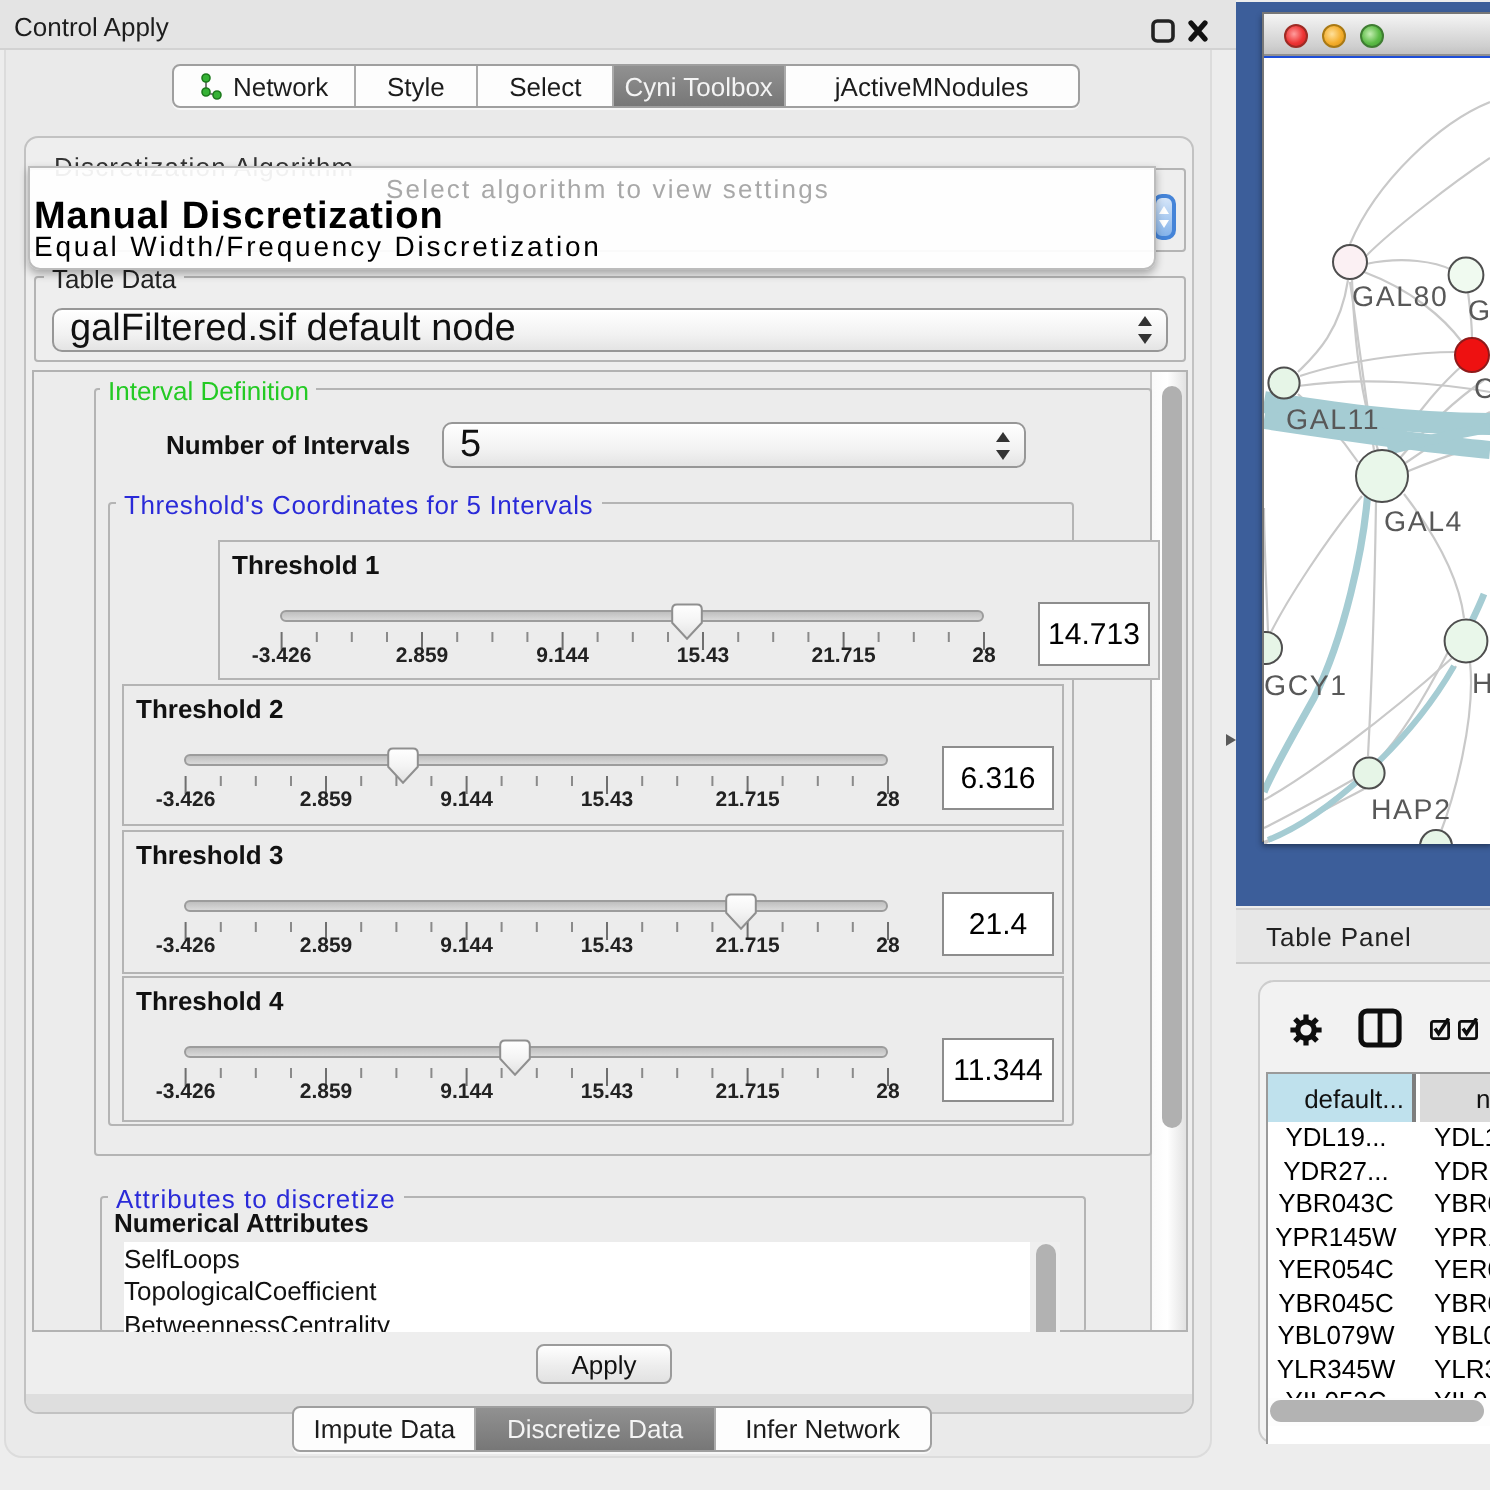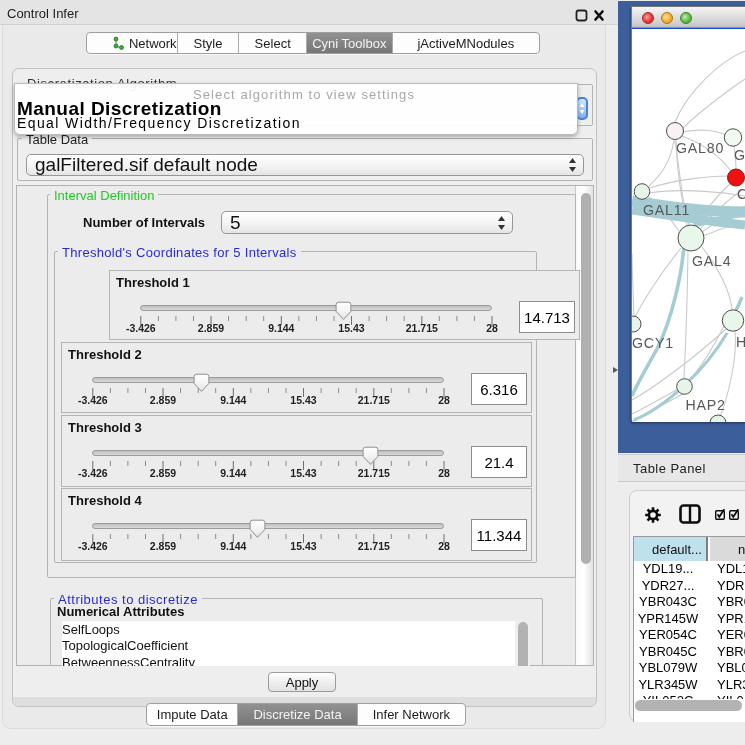--- a/index.html
+++ b/index.html
@@ -57,21 +57,21 @@
 
 #tpbar { left:618px; top:454px; width:127px; height:28px; background:#e7e7e7; border-top:1px solid #cfcfcf; border-bottom:1px solid #c9c9c9; }
 #tpbar .t { position:absolute; left:15px; top:6px; font-size:13px; color:#222; letter-spacing:0.45px; }
 #tablecard { left:629px; top:490px; width:130px; height:232px; background:#f2f2f2; border:1px solid #cdcdcd; border-radius:8px; }
 </style>
 </head>
 <body>
 <div id="app">
 
   <div class="abs" id="titlebar">
-      <span class="t">Control Infer</span>
+      <span class="t">Control Apply</span>
     </div>
   <div class="abs" id="dock"></div>
 
   <svg class="abs" style="left:575px;top:9px;" width="32" height="13" viewBox="0 0 32 13">
     <rect x="1.5" y="1.5" width="10" height="10" rx="2.2" fill="none" stroke="#222" stroke-width="1.8"></rect>
     <path d="M20.5 2.5 L27.5 10.5 M27.5 2.5 L20.5 10.5" stroke="#111" stroke-width="2.6" stroke-linecap="round"></path>
   </svg>
 
   <div class="abs" id="content">
       <div class="bstrip"></div>
@@ -208,21 +208,21 @@
     <div style="position:absolute;right:2px;top:1px;width:10px;height:60px;background:#b2b2b2;border-radius:5px;"></div>
   </div>
 
   <div class="abs" style="left:14px;top:83px;width:564px;height:52px;background:rgba(255,255,255,0.93);border:1px solid #bcbcbc;border-radius:0 0 6px 6px;box-shadow:0 2px 4px rgba(0,0,0,.3);z-index:50;">
     <div style="position:absolute;left:8px;top:3px;width:100%;text-align:center;color:#a8a8a8;font-size:13px;letter-spacing:1.1px;">Select algorithm to view settings</div>
     <div style="position:absolute;left:2px;top:14px;font-weight:bold;font-size:19px;color:#000;letter-spacing:0.45px;">Manual Discretization</div>
     <div style="position:absolute;left:2px;top:31px;font-size:14px;color:#000;letter-spacing:1.4px;">Equal Width/Frequency Discretization</div>
   </div>
 
   <div class="abs pill" id="toptabs">
-    <div class="seg" style="width:91px;justify-content:flex-end;">
+    <div class="seg" style="width:91px;">
       <svg width="13" height="14" viewBox="0 0 13 14" style="margin-right:4px;">
         <path d="M4 3.5 L4 10 M4.5 10.5 L9 11.5" stroke="#7b7b7b" stroke-width="1"></path>
         <circle cx="4" cy="3" r="2" fill="#35b235" stroke="#1c7a1c" stroke-width="0.8"></circle>
         <circle cx="4" cy="10" r="2" fill="#35b235" stroke="#1c7a1c" stroke-width="0.8"></circle>
         <circle cx="9.5" cy="11.5" r="2" fill="#35b235" stroke="#1c7a1c" stroke-width="0.8"></circle>
       </svg>
       Network</div>
     <div class="seg" style="width:62px;">Style</div>
     <div class="seg" style="width:68px;">Select</div>
     <div class="seg sel" style="width:86px;">Cyni Toolbox</div>

